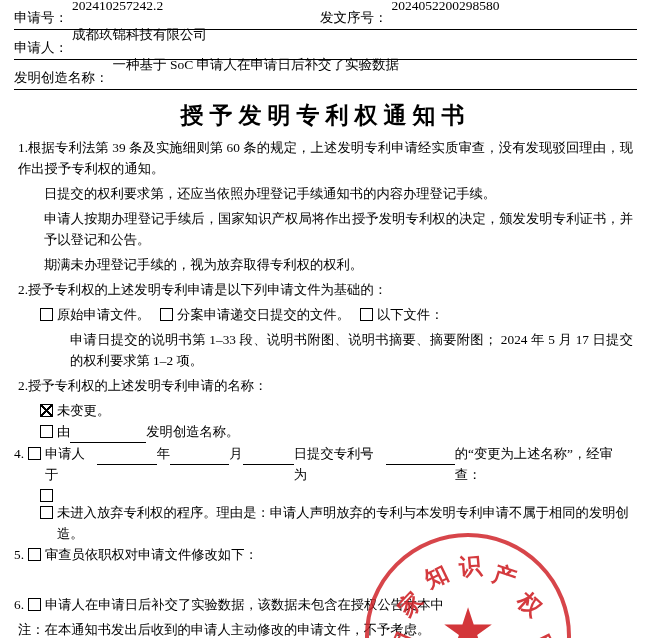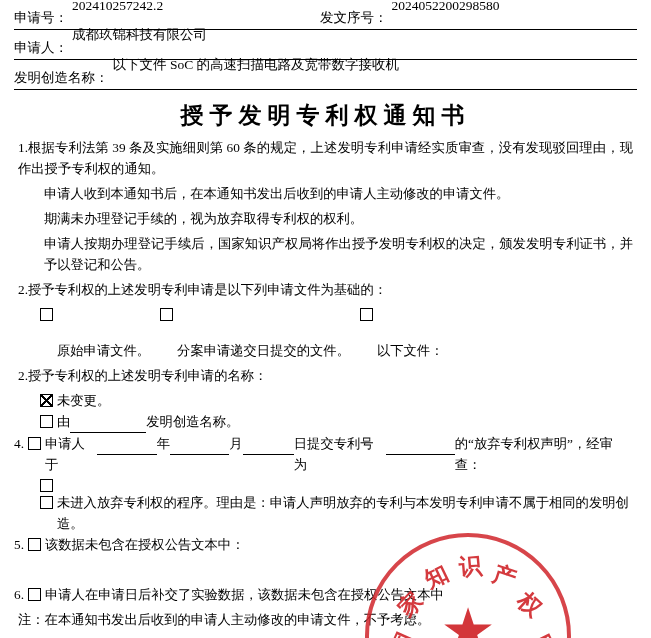--- a/index.html
+++ b/index.html
@@ -161,21 +161,21 @@
     left: 73px;
     top: 68px;
     width: 60px;
     height: 60px;
     color: #d0252a;
     font-size: 62px;
     line-height: 60px;
     text-align: center;
     opacity: 0.92;
   }
-  .nowrap { white-space: nowrap; margin-top: 36px; }
+  .nowrap { white-space: nowrap; }
 </style>
 </head>
 <body>
 
 <div class="page">
 
   <div class="field-row two-col">
     <div class="col-left">
       <span class="field-label">申请号：</span>
       <span class="field-value">202410257242.2</span>
@@ -188,42 +188,43 @@
   </div>
 
   <div class="field-row">
     <span class="field-label">申请人：</span>
     <span class="field-value">成都玖锦科技有限公司</span>
     <div class="rule"></div>
   </div>
 
   <div class="field-row">
     <span class="field-label">发明创造名称：</span>
-    <span class="field-value">以下文件 SoC 的高速扫描电路及宽带数字接收机</span>
+    <span class="field-value">一种基于 SoC 申请人在申请日后补交了实验数据</span>
     <div class="rule"></div>
   </div>
 
   <div class="doc-title">授予发明专利权通知书</div>
 
   <div class="body-text">
 
     <div class="p indent1">1.根据专利法第 39 条及实施细则第 60 条的规定，上述发明专利申请经实质审查，没有发现驳回理由，现作出授予专利权的通知。</div>
-    <div class="p indent2">申请人收到本通知书后，在本通知书发出后收到的申请人主动修改的申请文件。</div>
+    <div class="p indent2">日提交的权利要求第，还应当依照办理登记手续通知书的内容办理登记手续。</div>
+    <div class="p indent2">申请人按期办理登记手续后，国家知识产权局将作出授予发明专利权的决定，颁发发明专利证书，并予以登记和公告。</div>
     <div class="p indent2">期满未办理登记手续的，视为放弃取得专利权的权利。</div>
-    <div class="p indent2">申请人按期办理登记手续后，国家知识产权局将作出授予发明专利权的决定，颁发发明专利证书，并予以登记和公告。</div>
 
     <div class="p indent1">2.授予专利权的上述发明专利申请是以下列申请文件为基础的：</div>
     <div class="chk-line indent2">
       <span class="chk"></span>
       <span class="nowrap">原始申请文件。</span>
       <span class="chk" style="margin-left:10px;"></span>
       <span class="nowrap">分案申请递交日提交的文件。</span>
       <span class="chk" style="margin-left:10px;"></span>
       <span class="nowrap">以下文件：</span>
     </div>
+    <div class="p indent3">申请日提交的说明书第 1–33 段、说明书附图、说明书摘要、摘要附图；  2024 年 5 月 17 日提交的权利要求第 1–2 项。</div>
 
     <div class="p indent1">2.授予专利权的上述发明专利申请的名称：</div>
     <div class="chk-line indent2">
       <span class="chk checked"></span>
       <span>未变更。</span>
     </div>
     <div class="chk-line indent2">
       <span class="chk"></span>
       <span>由</span>
       <span class="ul ul-76">&nbsp;</span>
@@ -234,34 +235,34 @@
       <span style="margin-right:4px;">4.</span>
       <span class="chk"></span>
       <span>申请人于</span>
       <span class="ul ul-60">&nbsp;</span>
       <span>年</span>
       <span class="ul ul-60">&nbsp;</span>
       <span>月</span>
       <span class="ul ul-52">&nbsp;</span>
       <span>日提交专利号为</span>
       <span class="ul ul-70">&nbsp;</span>
-      <span>的“放弃专利权声明”，经审查：</span>
+      <span>的“变更为上述名称”，经审查：</span>
     </div>
     <div class="chk-line indent2">
       <span class="chk"></span>
     </div>
     <div class="chk-line indent2">
       <span class="chk"></span>
       <span>未进入放弃专利权的程序。理由是：申请人声明放弃的专利与本发明专利申请不属于相同的发明创造。</span>
     </div>
 
     <div class="chk-line">
       <span style="margin-right:4px;">5.</span>
       <span class="chk"></span>
-      <span>该数据未包含在授权公告文本中：</span>
+      <span>审查员依职权对申请文件修改如下：</span>
     </div>
     <div class="p" style="height:21px;">&nbsp;</div>
 
     <div class="chk-line">
       <span style="margin-right:4px;">6.</span>
       <span class="chk"></span>
       <span>申请人在申请日后补交了实验数据，该数据未包含在授权公告文本中</span>
     </div>
 
     <div class="p indent1">注：在本通知书发出后收到的申请人主动修改的申请文件，不予考虑。</div>

